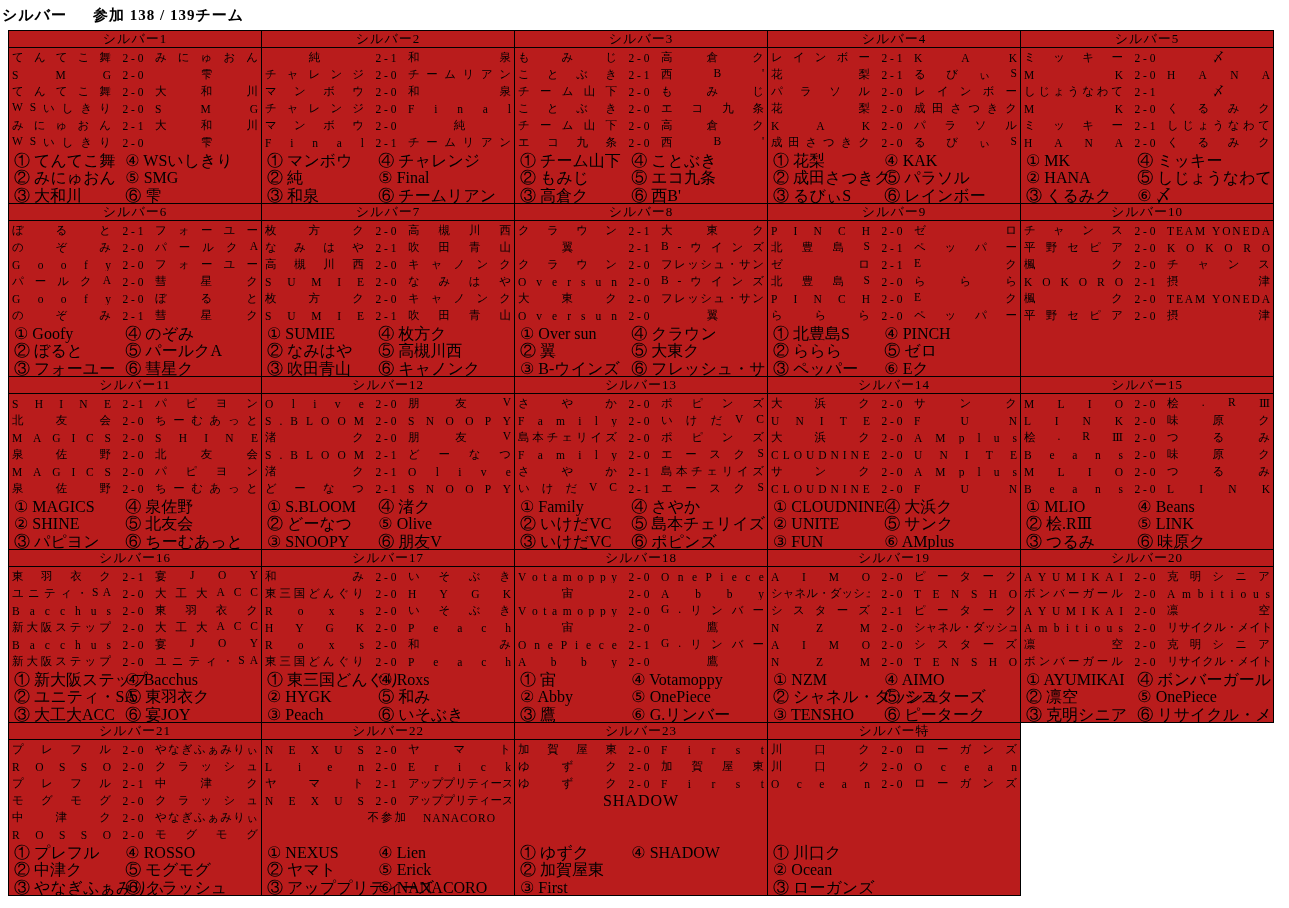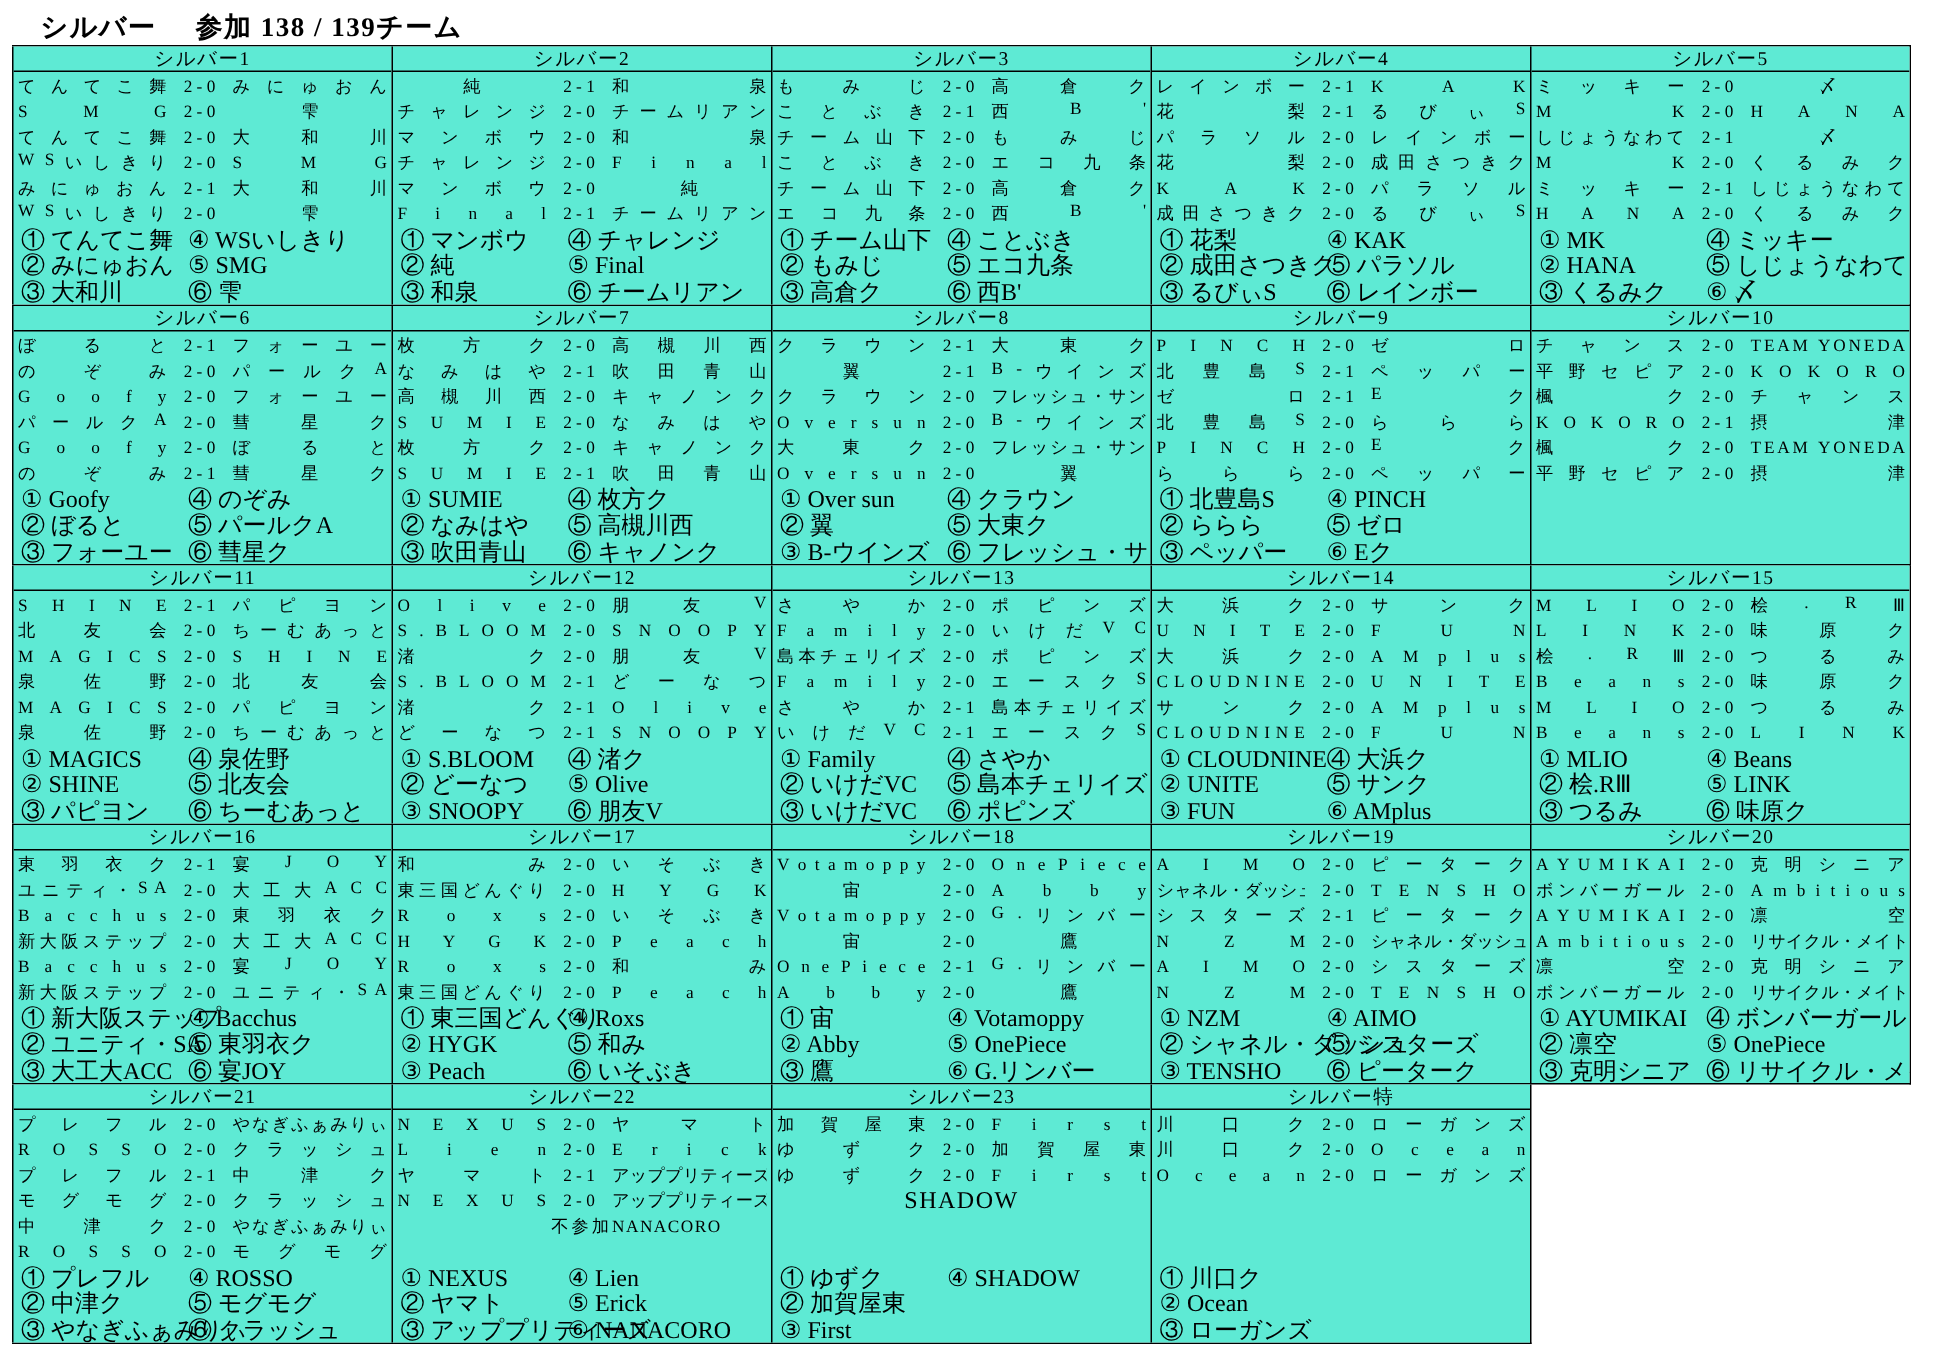--- a/index.html
+++ b/index.html
@@ -3,47 +3,47 @@
 <meta charset="utf-8">
 <style>
   html,body{margin:0;padding:0;background:#ffffff;}
   body{
     width:1289px;height:908px;position:relative;
     font-family:"Liberation Serif","DejaVu Serif",serif;
     color:#000;
     -webkit-font-smoothing:antialiased;
   }
   .title{
-    position:absolute;left:27px;top:6px;
-    font-size:18px;font-weight:bold;letter-spacing:1px;white-space:pre;
+    position:absolute;left:2px;top:6px;
+    font-size:15px;font-weight:bold;letter-spacing:1px;white-space:pre;
   }
   .title .gap{display:inline-block;width:26px;}
   .ttable{position:absolute;left:8px;top:30px;}
   .trow{display:flex;width:max-content;border-right:1.2px solid #000;border-bottom:1.2px solid #000;}
   .trow.first{border-top:1.2px solid #000;}
   .block{
     width:253px;height:172px;box-sizing:border-box;
-    border-left:1.2px solid #000;background:#5eead4;overflow:hidden;font-family:Liberation Serif, serif;
+    border-left:1.2px solid #000;background:#b91c1c;overflow:hidden;
   }
   .bheader{
     height:16px;line-height:16px;text-align:center;
     border-bottom:1.2px solid #000;font-size:13px;letter-spacing:1px;
   }
   .matches{height:103px;padding:1px 3px 0 3px;box-sizing:border-box;}
   .mline{display:flex;align-items:center;height:17px;font-size:11.5px;}
   .tname{display:flex;min-width:0;overflow:hidden;}
   .tname.home{width:99px;flex:none;}
   .tname.away{flex:1;}
   .tname.just{justify-content:space-between;}
   .tname.one{justify-content:center;}
   .ch{white-space:pre;}
   .score{width:44px;flex:none;text-align:center;white-space:pre;}
   .mline.mcenter{justify-content:center;font-size:16px;letter-spacing:1px;}
   .noteL{width:143px;flex:none;text-align:right;letter-spacing:2px;}
-  .noteR{flex:1;letter-spacing:1px;}
+  .noteR{flex:1;text-align:center;letter-spacing:1px;}
   .teams{
     padding:1px 5px 0 5px;display:grid;
     grid-template-columns:46% 54%;grid-auto-flow:column;
     grid-template-rows:repeat(3,17.4px);font-size:16px;
   }
   .tentry{white-space:nowrap;line-height:17.4px;overflow:visible;}
 </style>
 </head>
 <body>
 

